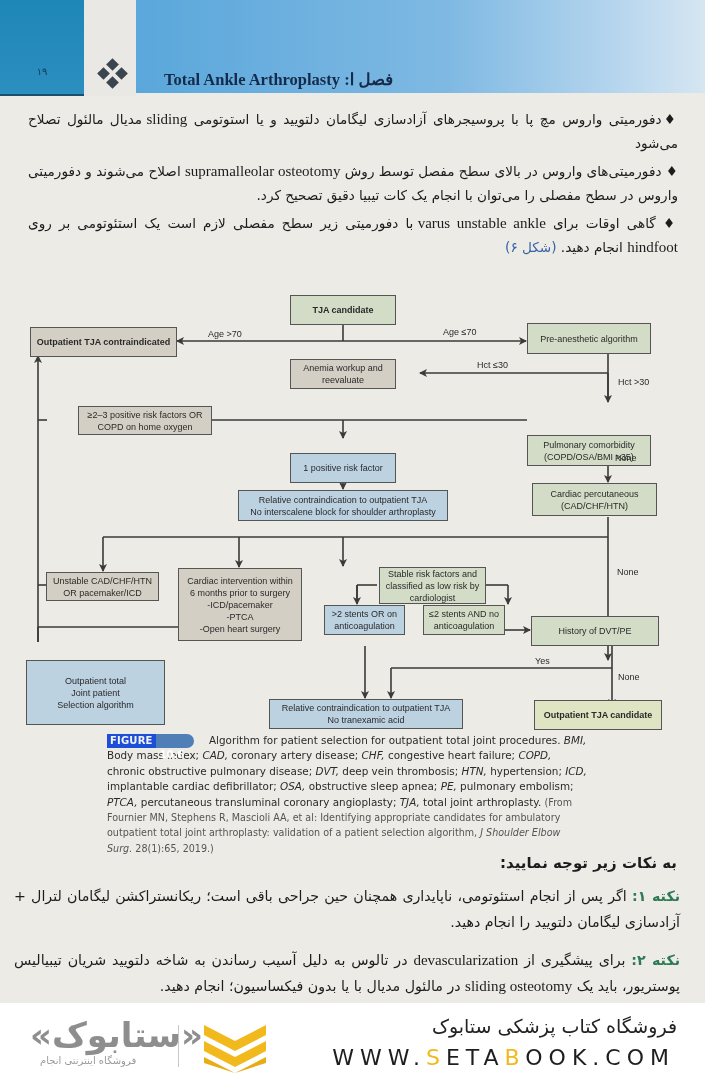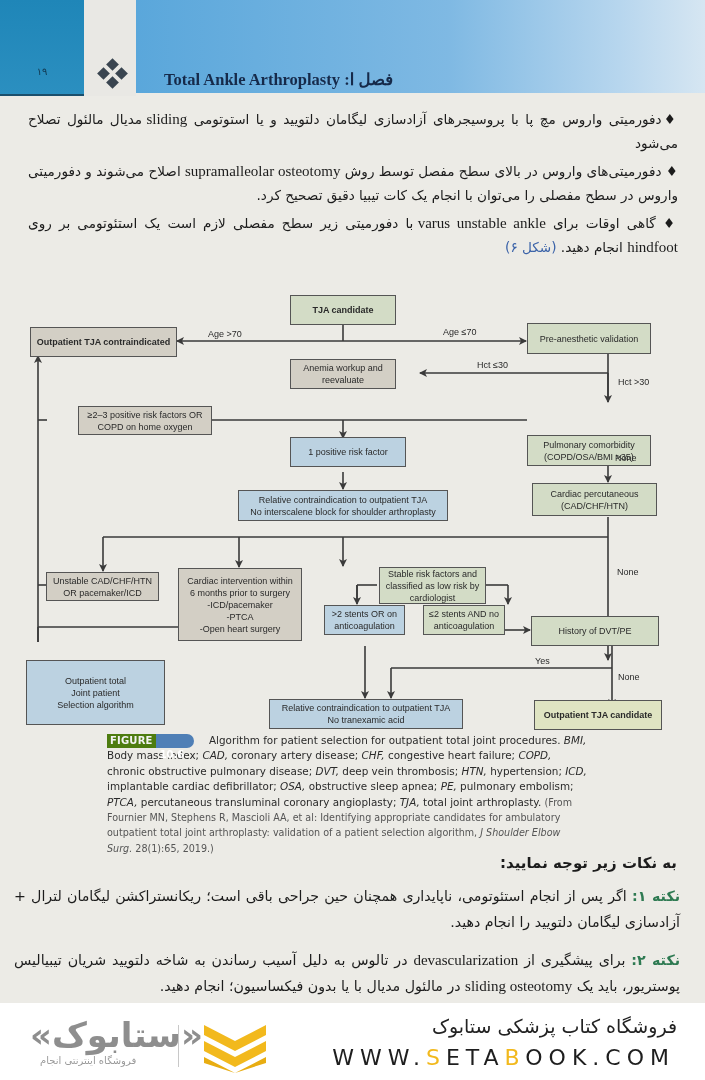--- a/index.html
+++ b/index.html
@@ -26,21 +26,21 @@
     .g { background: #d3dcc6; }
     .b { background: #bcd2e1; }
     .t { background: #d3cfc5; }
     .y { background: #dfe4c2; }
     .bold { font-weight: bold; }
     .lbl { position: absolute; font-family: "Liberation Sans", sans-serif; font-size: 9px; color: #2a2a2a; white-space: nowrap; }
     svg.lines { position: absolute; left: 0; top: 0; }
 
     
     .fig-tag { position: absolute; left: 107px; top: 734px; height: 14px; display: flex; font-family: "DejaVu Sans", sans-serif; font-size: 10px; font-weight: bold; }
-    .fig-tag .a { background: #4d7c0f; color: #f3f3f3; padding: 0 3px; line-height: 14px; letter-spacing: 0.2px; }
+    .fig-tag .a { background: #1d4ed8; color: #f3f3f3; padding: 0 3px; line-height: 14px; letter-spacing: 0.2px; }
     .fig-tag .n { background: #4f7fb6; color: #fff; padding: 14px 10px 0 4px; line-height: 14px; border-radius: 0 8px 8px 0; }
     .caption { position: absolute; left: 107px; top: 733px; width: 480px; font-family: "DejaVu Sans", sans-serif; font-size: 10.4px; line-height: 15.4px; color: #2a2a2a; text-indent: 102px; }
     .caption i { font-style: italic; }
     .caption .src { color: #555; font-size: 9.6px; }
 
     
     .note-head { position: absolute; right: 28px; top: 854px; direction: rtl; font-size: 15px; font-weight: bold; color: #1c1c1c; }
     .nb { font-weight: bold; color: #2e7a52; }
 
     
@@ -139,36 +139,36 @@
 
   <div class="box g" style="left:270px; top:10px; width:106px; height:30px;">
       <span class="bold">TJA candidate</span>
     </div>
 
   <div class="box t bold" style="left:10px; top:42px; width:147px; height:30px;">
       <span>Outpatient TJA contraindicated</span>
     </div>
 
   <div class="box g" style="left:507px; top:38px; width:124px; height:31px;">
-      <span>Pre-anesthetic validation</span>
+      <span>Pre-anesthetic algorithm</span>
     </div>
 
   <div class="box t" style="left:270px; top:74px; width:106px; height:30px;">
       <div><span>Anemia workup and</span><br><span>reevaluate</span></div>
     </div>
 
   <div class="box t" style="left:58px; top:121px; width:134px; height:29px;">
       <div><span>≥2–3 positive risk factors OR</span><br><span>COPD on home oxygen</span></div>
     </div>
 
   <div class="box g" style="left:507px; top:118px; width:124px; height:31px;margin-top:32px;">
       <div><span>Pulmonary comorbidity</span><br><span>(COPD/OSA/BMI &gt;35)</span></div>
     </div>
 
-  <div class="box b" style="left:270px; top:152px; width:116px; height:30px;">
+  <div class="box b" style="left:270px; top:168px; width:106px; height:30px;">
       <span>1 positive risk factor</span>
     </div>
 
   <div class="box b" style="left:218px; top:205px; width:210px; height:31px;">
       <div><span>Relative contraindication to outpatient TJA</span><br><span>No interscalene block for shoulder arthroplasty</span></div>
     </div>
 
   <div class="box g" style="left:512px; top:198px; width:125px; height:33px;">
       <div><span>Cardiac percutaneous</span><br><span>(CAD/CHF/HTN)</span></div>
     </div>

